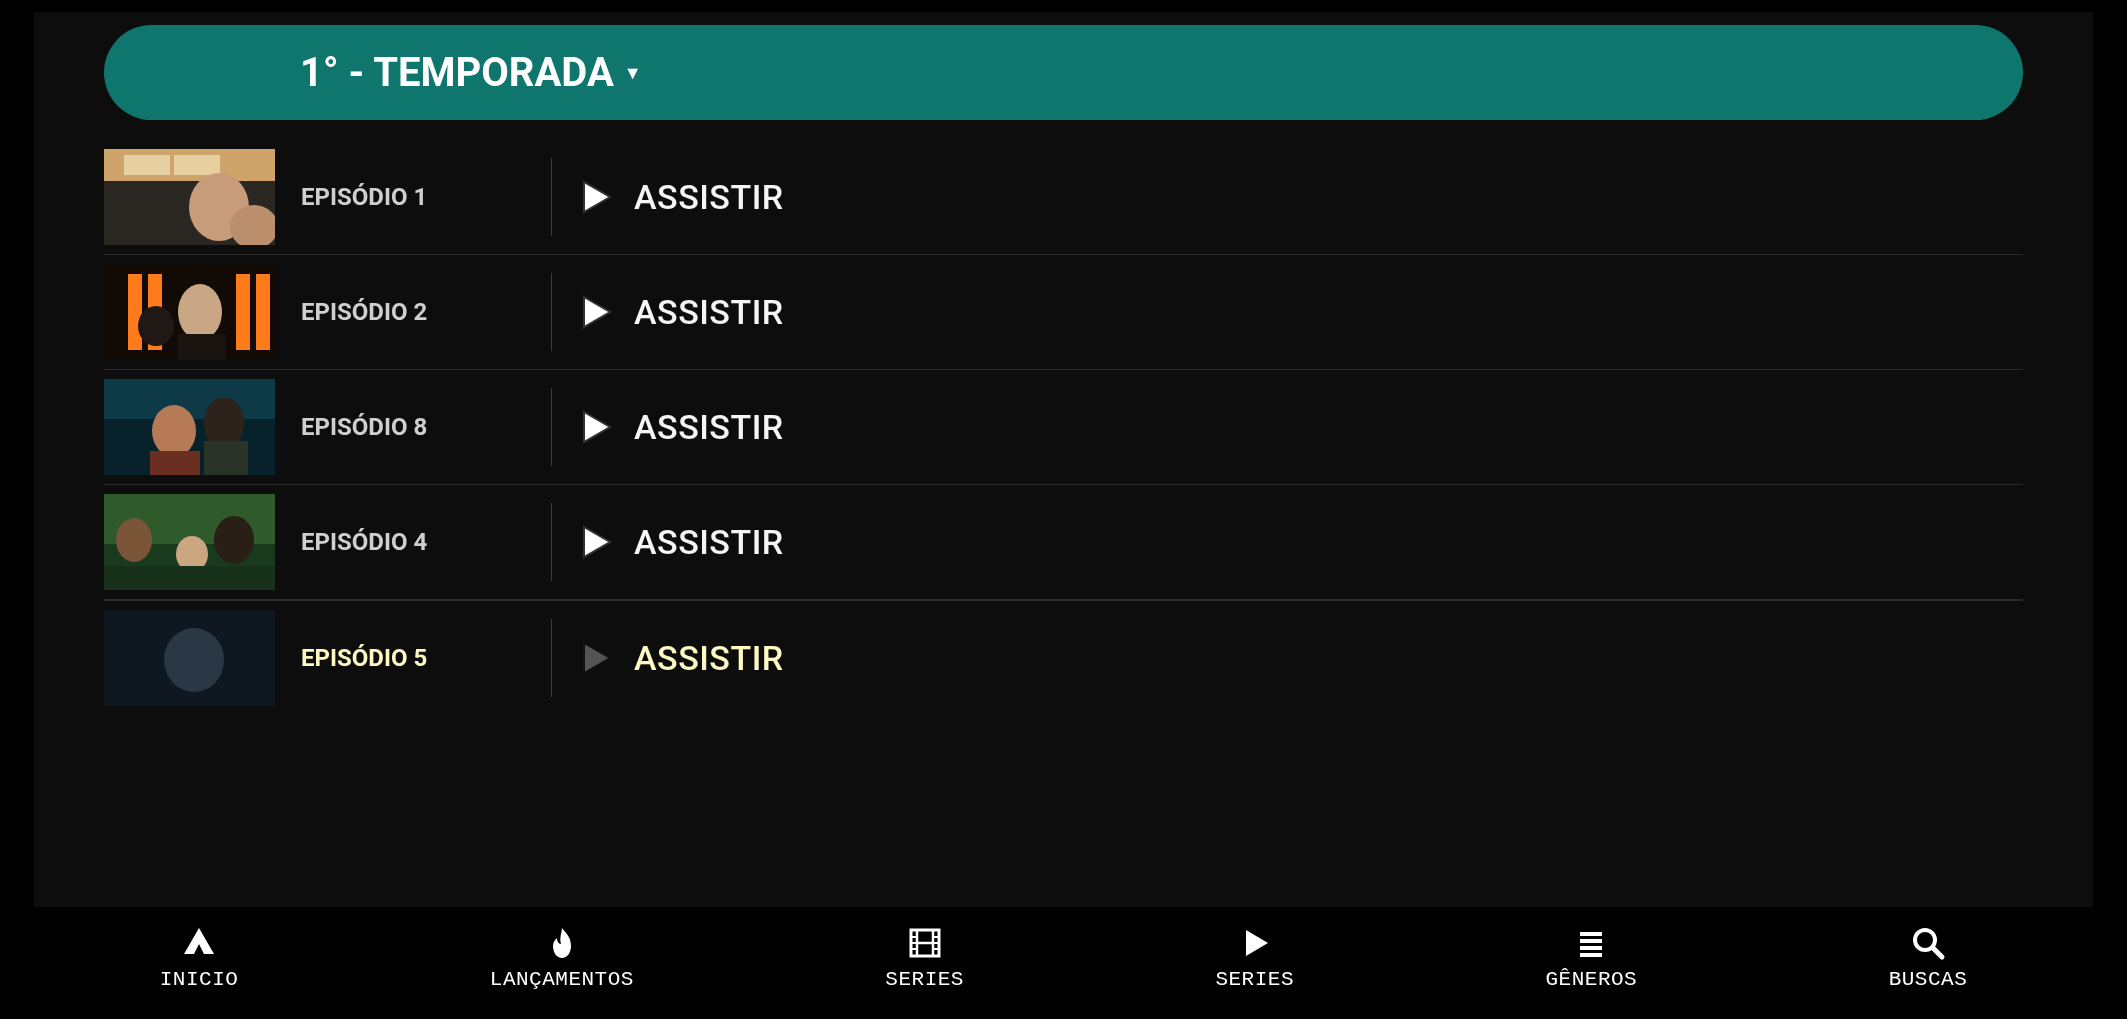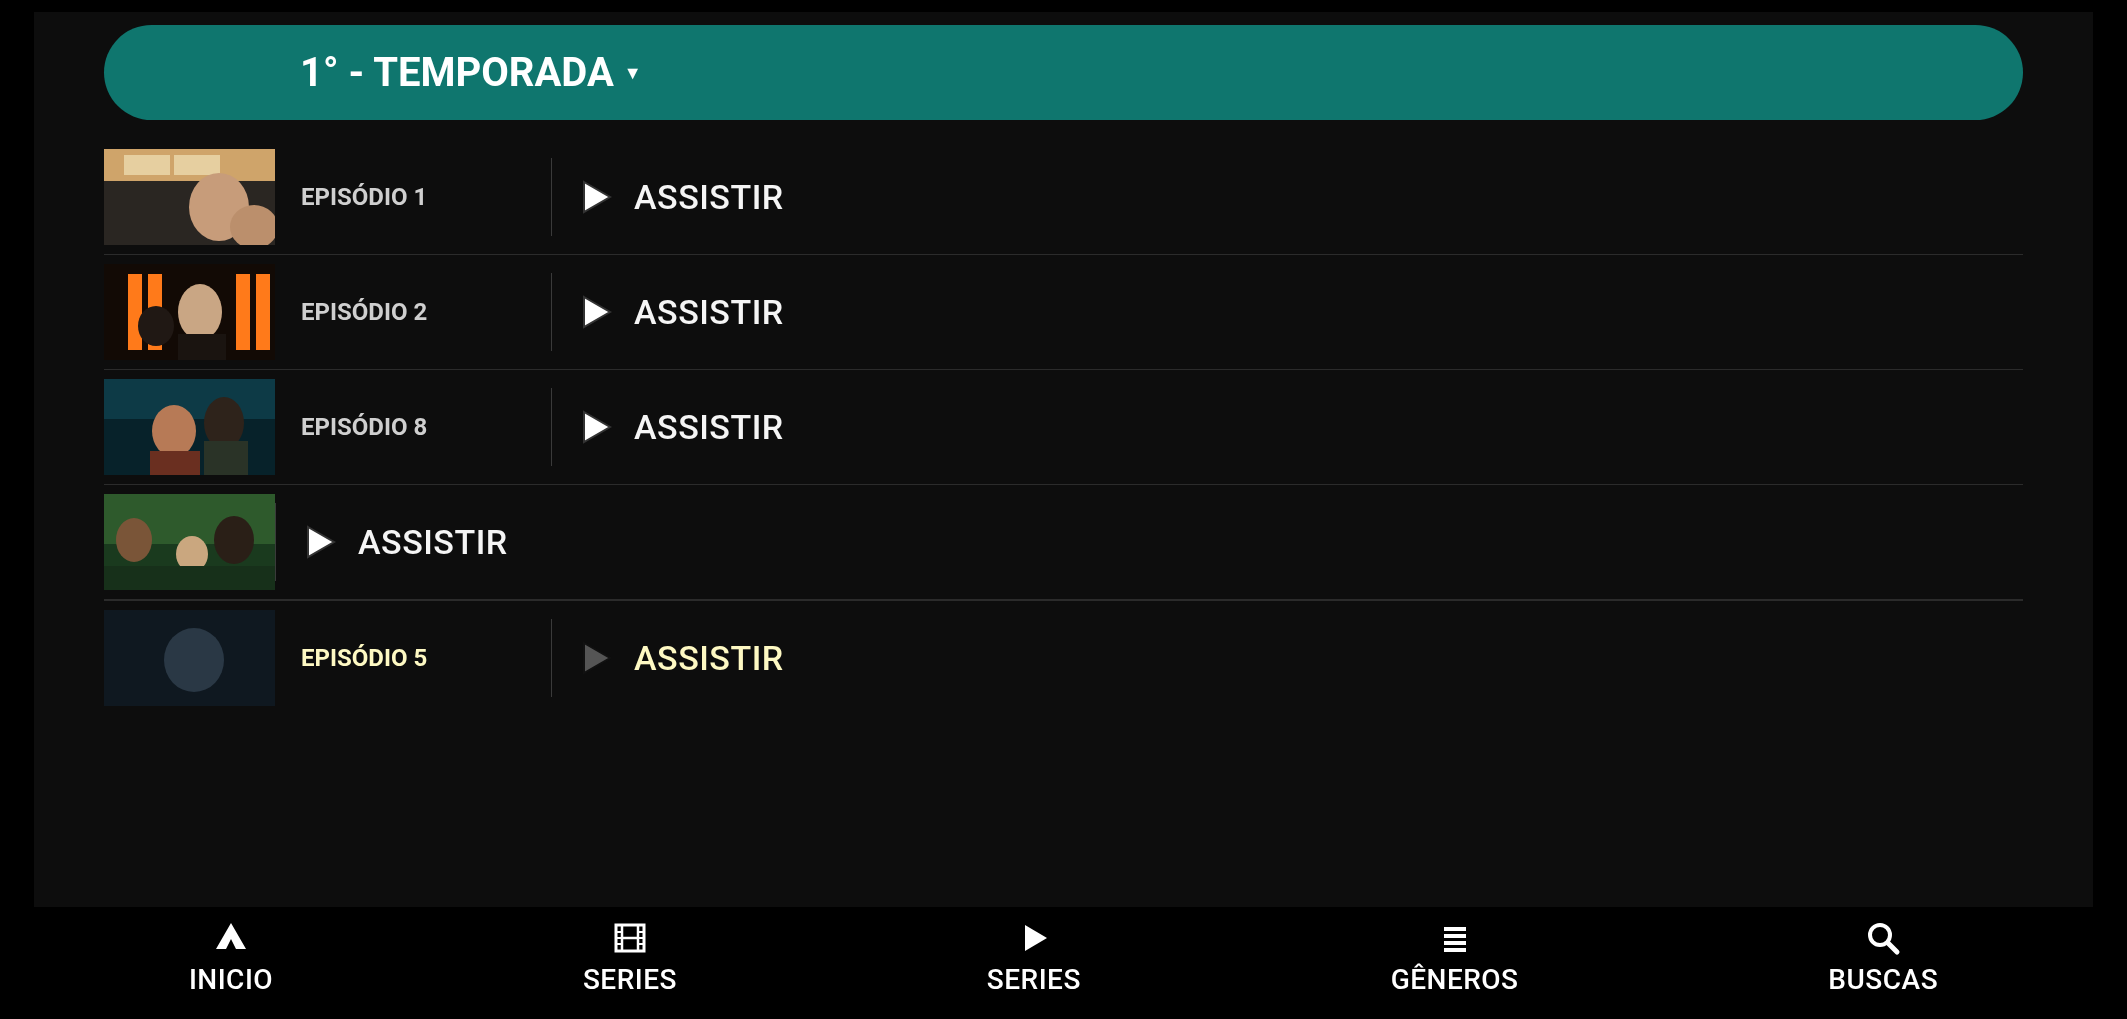--- a/index.html
+++ b/index.html
@@ -126,23 +126,24 @@
     color: #fff;
   }
   .nav-item .nav-icon {
     height: 38px;
     display: flex;
     align-items: center;
     justify-content: center;
   }
   .nav-item .nav-icon svg { width: 38px; height: 38px; display: block; }
   .nav-item .nav-label {
-    font-size: 28px;
+    font-size: 21px;
     font-weight: 500;
     letter-spacing: 0.5px;
+    font-family: Liberation Mono, monospace;
   }
 </style>
 </head>
 <body>
 
 <div class="app">
   <div class="inner">
 
     <div class="season-bar">
       <span>1° - TEMPORADA</span>
@@ -227,20 +228,21 @@
         <div class="thumb">
           <svg viewBox="0 0 171 96" preserveAspectRatio="none">
             <rect width="171" height="96" fill="#1a3a1e"></rect>
             <rect x="0" y="0" width="171" height="50" fill="#2e5a2c"></rect>
             <ellipse cx="30" cy="46" rx="18" ry="22" fill="#7a5538"></ellipse>
             <ellipse cx="88" cy="60" rx="16" ry="18" fill="#caa77f"></ellipse>
             <ellipse cx="130" cy="46" rx="20" ry="24" fill="#2a1f17"></ellipse>
             <rect x="0" y="72" width="171" height="24" fill="#17301a"></rect>
           </svg>
         </div>
+        <div class="ep-label">EPISÓDIO 4</div>
         <div class="vdiv"></div>
         <div class="watch">
           <span class="play-icon">
             <svg viewBox="0 0 30 34">
                 <path d="M2 2 L28 17 L2 32 Z" fill="#fff" stroke="#333" stroke-width="2"></path>
               </svg>
           </span>
           <span class="watch-label">ASSISTIR</span>
         </div>
       </div>
@@ -270,20 +272,28 @@
 
       <div class="nav-item">
         <span class="nav-icon">
           <svg viewBox="0 0 38 38">
               <path d="M19 4 L34 30 L24 30 L19 20 L14 30 L4 30 Z" fill="#fff"></path>
             </svg>
         </span>
         <span class="nav-label">INICIO</span>
       </div>
 
+      <div class="nav-item">
+        <span class="nav-icon">
+          <svg viewBox="0 0 38 38">
+              <path d="M19 4 C24 10 28 14 28 22 C28 29 24 34 19 34 C14 34 10 29 10 22 C10 18 12 16 14 14 C14 19 17 20 18 20 C16 14 19 8 19 4 Z" fill="#fff"></path>
+            </svg>
+        </span>
+        <span class="nav-label">LANÇAMENTOS</span>
+      </div>
 
       <div class="nav-item">
         <span class="nav-icon">
           <svg viewBox="0 0 38 38">
             <rect x="5" y="6" width="28" height="26" fill="none" stroke="#fff" stroke-width="3"></rect>
             <line x1="11" y1="6" x2="11" y2="32" stroke="#fff" stroke-width="2.5"></line>
             <line x1="27" y1="6" x2="27" y2="32" stroke="#fff" stroke-width="2.5"></line>
             <line x1="5" y1="13" x2="11" y2="13" stroke="#fff" stroke-width="2"></line>
             <line x1="5" y1="19" x2="11" y2="19" stroke="#fff" stroke-width="2"></line>
             <line x1="5" y1="25" x2="11" y2="25" stroke="#fff" stroke-width="2"></line>

